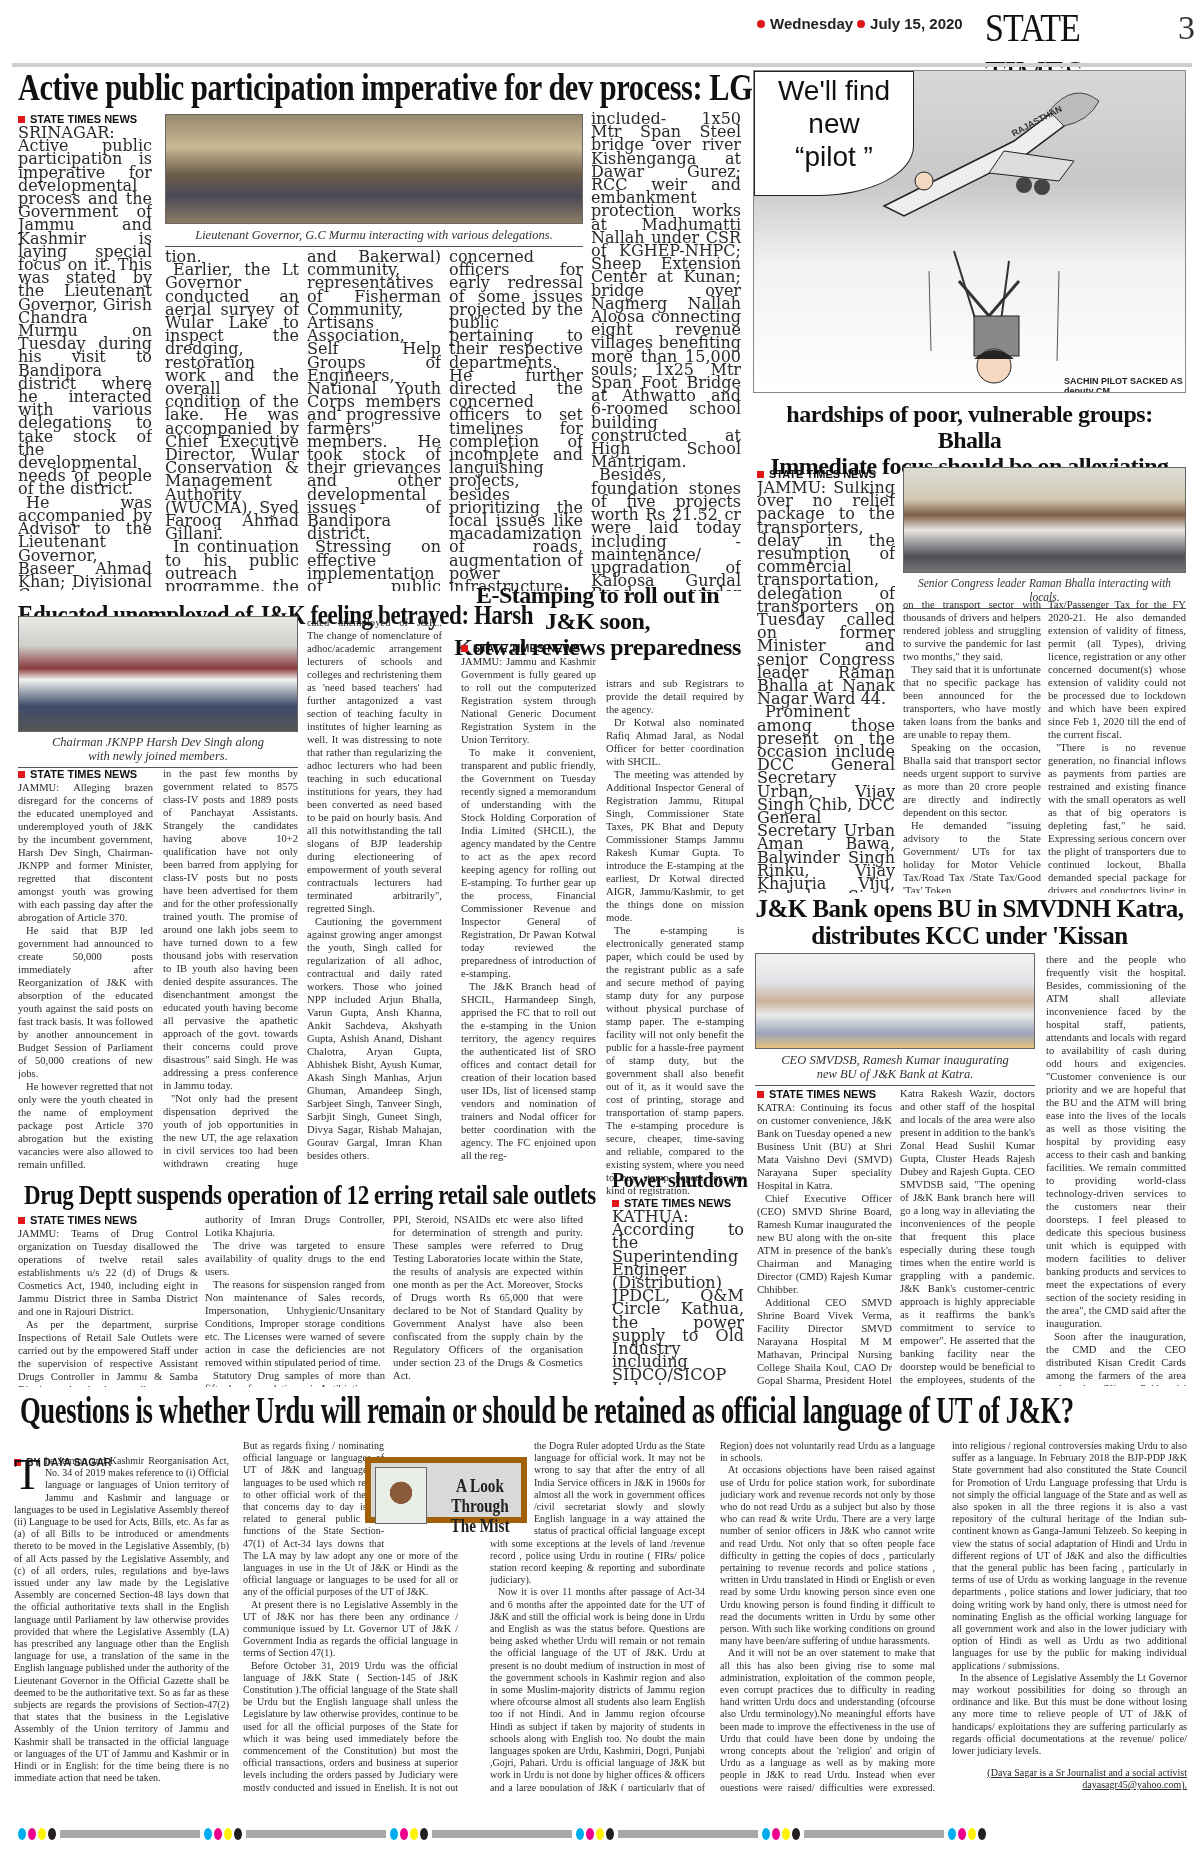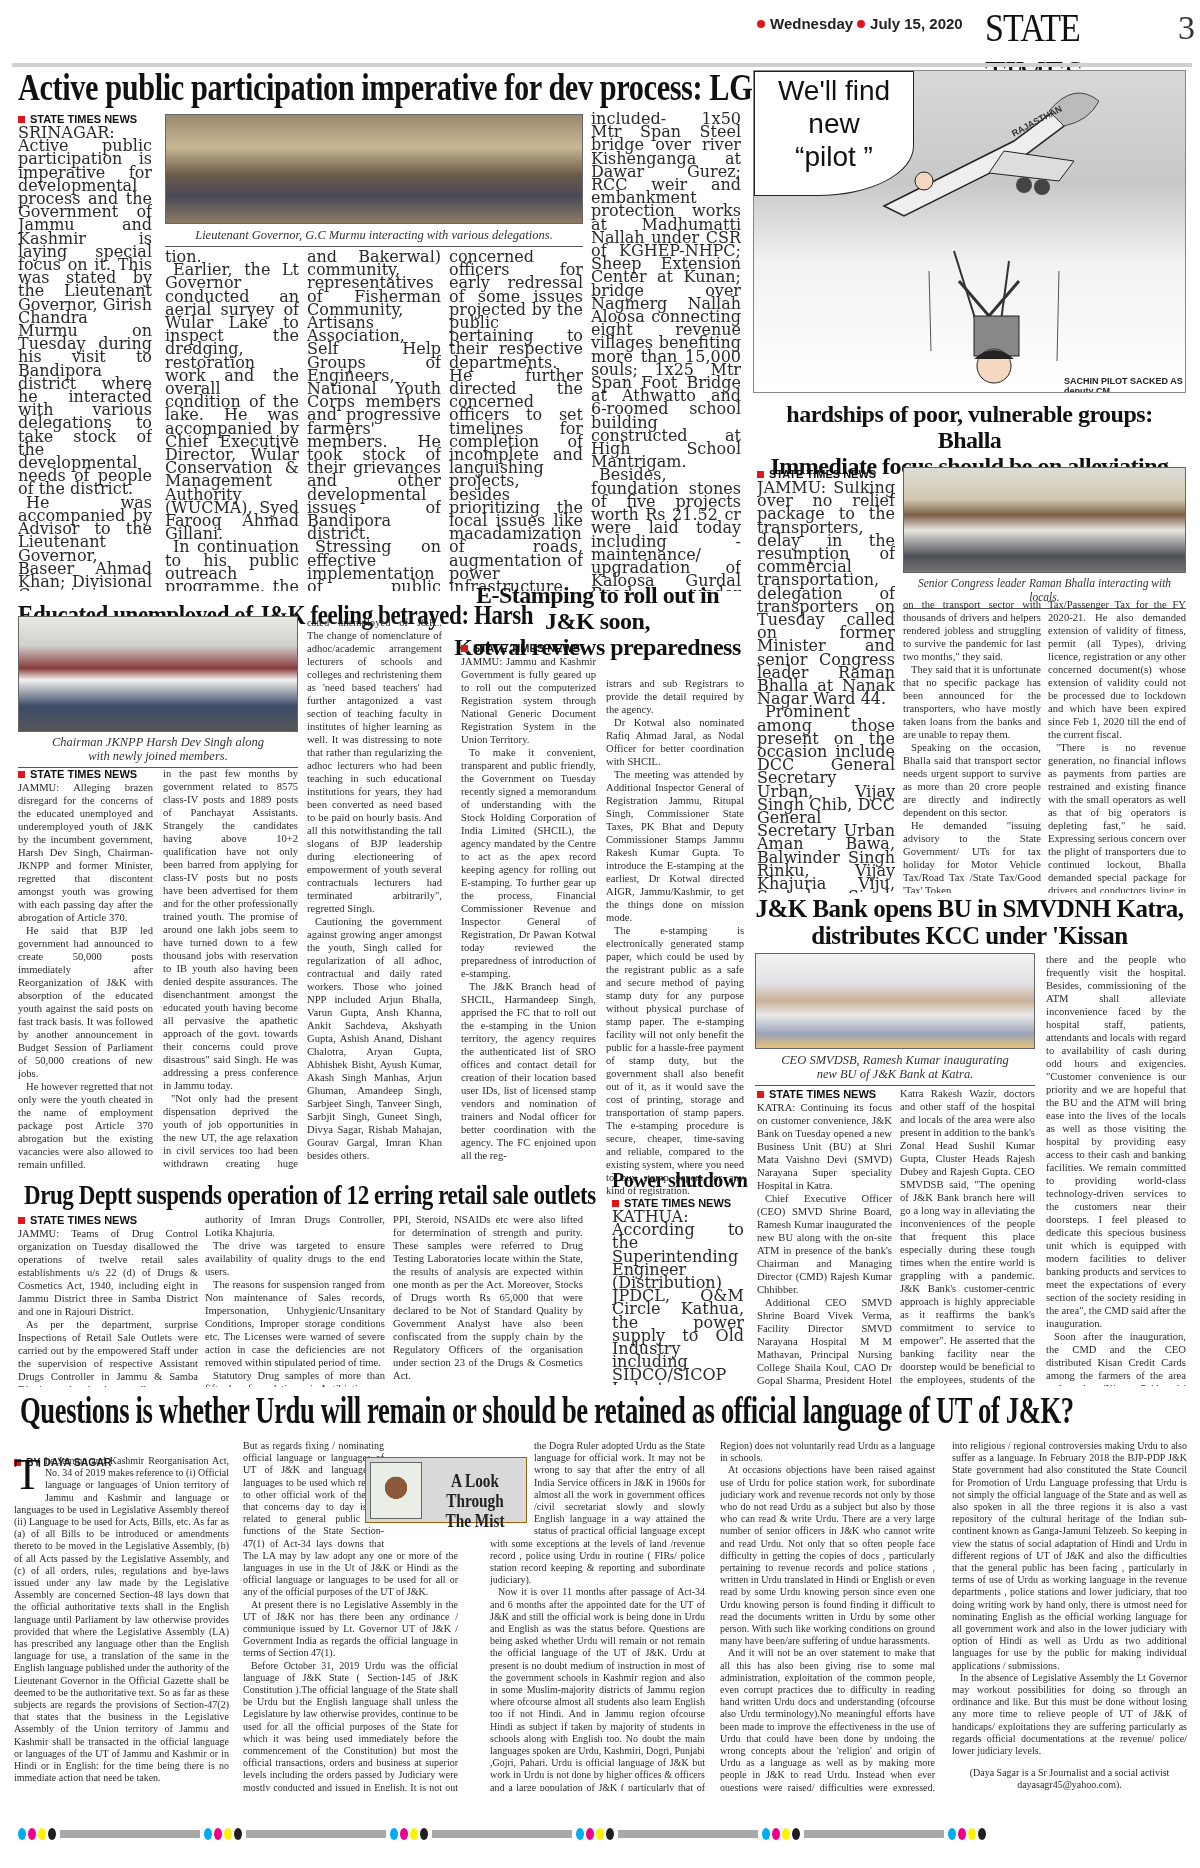--- a/index.html
+++ b/index.html
@@ -20,21 +20,21 @@
   .body p.first { text-indent: 0; }
   .cond { font-family: "Liberation Serif", serif; font-size: 10.6px; line-height: 13px; }
   .photo { border: 1px solid #666; overflow: hidden; }
   .caption { font-family: "Liberation Serif", serif; font-style: italic; font-size: 12.5px; text-align: center; color: #333; line-height: 14px; border-bottom: 1px solid #555; padding-bottom: 4px; }
   .cartoon { border: 1px solid #888; background: linear-gradient(#d8d8d8 0%, #c8c8c8 35%, #f2f2f2 60%, #fff 100%); overflow: hidden; }
   .bubble { background: #fff; border: 1.5px solid #222; border-radius: 0 0 60% 0 / 0 0 40% 0; }
   .bubble-text { font-family: "Liberation Sans", sans-serif; font-size: 28px; line-height: 33px; color: #111; text-align: center; }
   .cartoon-cap { font-family: "Liberation Sans", sans-serif; font-size: 9px; font-weight: bold; color: #222; }
   .plane-label { font-family: "Liberation Sans", sans-serif; font-size: 9px; font-weight: bold; transform: rotate(-28deg); color: #333; }
   .signature { font-family: "DejaVu Serif", serif; font-style: italic; font-size: 10px; color: #333; }
-  .column-box { background: #d9d9d9; border: 1px solid #a16207; }
+  .column-box { background: #d9d9d9; border: 6px solid #a16207; }
   .column-title { font-family: "Liberation Serif", serif; font-weight: bold; font-size: 18px; line-height: 20px; text-align: center; transform: scaleX(0.85); }
   .dropcap { float: left; font-size: 44px; line-height: 36px; font-family: "Liberation Serif", serif; margin: 2px 4px 0 0; color: #111; }
   .byline { font-family: "Liberation Sans", sans-serif; font-weight: bold; font-size: 10.5px; }
   .byline::before { content: ""; display: inline-block; width: 7px; height: 7px; background: #e0161b; margin-right: 5px; }
   .colorbar { display: flex; align-items: center; gap: 2px; }
   .cdot { width: 8px; height: 12px; border-radius: 50%; }
   .cbar { height: 8px; background: #a9a9a9; width: 140px; margin: 0 2px; }
   .ph-people { background: linear-gradient(180deg,#9a8a6e 0%,#c8b894 30%,#6c5d4a 55%,#4a4856 75%,#8c7c66 100%); }
   .ph-protest { background: linear-gradient(180deg,#e9e9e4 0%,#cfd1cd 25%,#8a3b3b 45%,#f2f2f0 55%,#3e4c6a 78%,#555 100%); }
   .ph-street { background: linear-gradient(180deg,#dcdcd6 0%,#d3c9b0 30%,#7b5e48 45%,#e8e6e0 60%,#4d4d55 85%,#777 100%); }
@@ -242,21 +242,21 @@
 </div>
 <div class="abs body cond" style="left:720px;top:1440px;width:215px;height:351px;font-size:10px;line-height:12.2px;">
     <p class="first">Region) does not voluntarily read Urdu as a language in schools.</p>
     <p>At occasions objections have been raised against use of Urdu for police station work, for subordinate judiciary work and revenue records not only by those who do not read Urdu as a subject but also by those who can read &amp; write Urdu. There are a very large number of senior officers in J&amp;K who cannot write and read Urdu. Not only that so often people face difficulty in getting the copies of docs , particularly pertaining to revenue records and police stations , written in Urdu translated in Hindi or English or even read by some Urdu knowing person since even one Urdu knowing person is found finding it difficult to read the documents written in Urdu by some other person. With such like working conditions on ground many have been/are suffering of undue harassments.</p>
     <p>And it will not be an over statement to make that all this has also been giving rise to some mal administration, exploitation of the common people, even corrupt practices due to difficulty in reading hand written Urdu docs and understanding (ofcourse also Urdu terminology).No meaningful efforts have been made to improve the effectiveness in the use of Urdu that could have been done by undoing the wrong concepts about the 'religion' and origin of Urdu as a language as well as by making more people in J&amp;K to read Urdu. Instead when ever questions were raised/ difficulties were expressed, same were pushed</p>
   </div>
 <div class="abs body cond" style="left:952px;top:1440px;width:235px;height:325px;font-size:10px;line-height:12.2px;">
     <p class="first">into religious / regional controversies making Urdu to also suffer as a language. In February 2018 the BJP-PDP J&amp;K State government had also constituted the State Council for Promotion of Urdu Language professing that Urdu is not simply the official language of the State and as well as also spoken in all the three regions it is also a vast repository of the cultural heritage of the Indian sub-continent known as Ganga-Jamuni Tehzeeb. So keeping in view the status of social adaptation of Hindi and Urdu in different regions of UT of J&amp;K and also the difficulties that the general public has been facing , particularly in terms of use of Urdu as working language in the revenue departments , police stations and lower judiciary, that too doing writing work by hand only, there is utmost need for nominating English as the official working language for all government work and also in the lower judiciary with option of Hindi as well as Urdu as two additional languages for use by the public for making individual applications / submissions.</p>
     <p>In the absence of Legislative Assembly the Lt Governor may workout possibilities for doing so through an ordinance and like. But this must be done without losing any more time to relieve people of UT of J&amp;K of handicaps/ exploitations they are suffering particularly as regards official documentations at the revenue/ police/ lower judiciary levels.</p>
   </div>
-<div class="abs body cond" style="left:952px;top:1767px;width:235px;text-align:center;font-size:10px;line-height:12.2px;">(Daya Sagar is a Sr Journalist and a social activist dayasagr45@yahoo.com).</div>
+<div class="abs body cond" style="left:952px;top:1767px;width:235px;text-align:right;font-size:10px;line-height:12.2px;text-decoration:underline;">(Daya Sagar is a Sr Journalist and a social activist dayasagr45@yahoo.com).</div>
 
 <div class="abs colorbar" style="left:18px;top:1828px;">
   <span class="cdot" style="background:#00aeef"></span>
     <span class="cdot" style="background:#ec008c"></span>
     <span class="cdot" style="background:#fff200"></span>
     <span class="cdot" style="background:#231f20"></span>
     <span class="cbar"></span>
   <span class="cdot" style="background:#00aeef"></span>
     <span class="cdot" style="background:#ec008c"></span>
     <span class="cdot" style="background:#fff200"></span>

